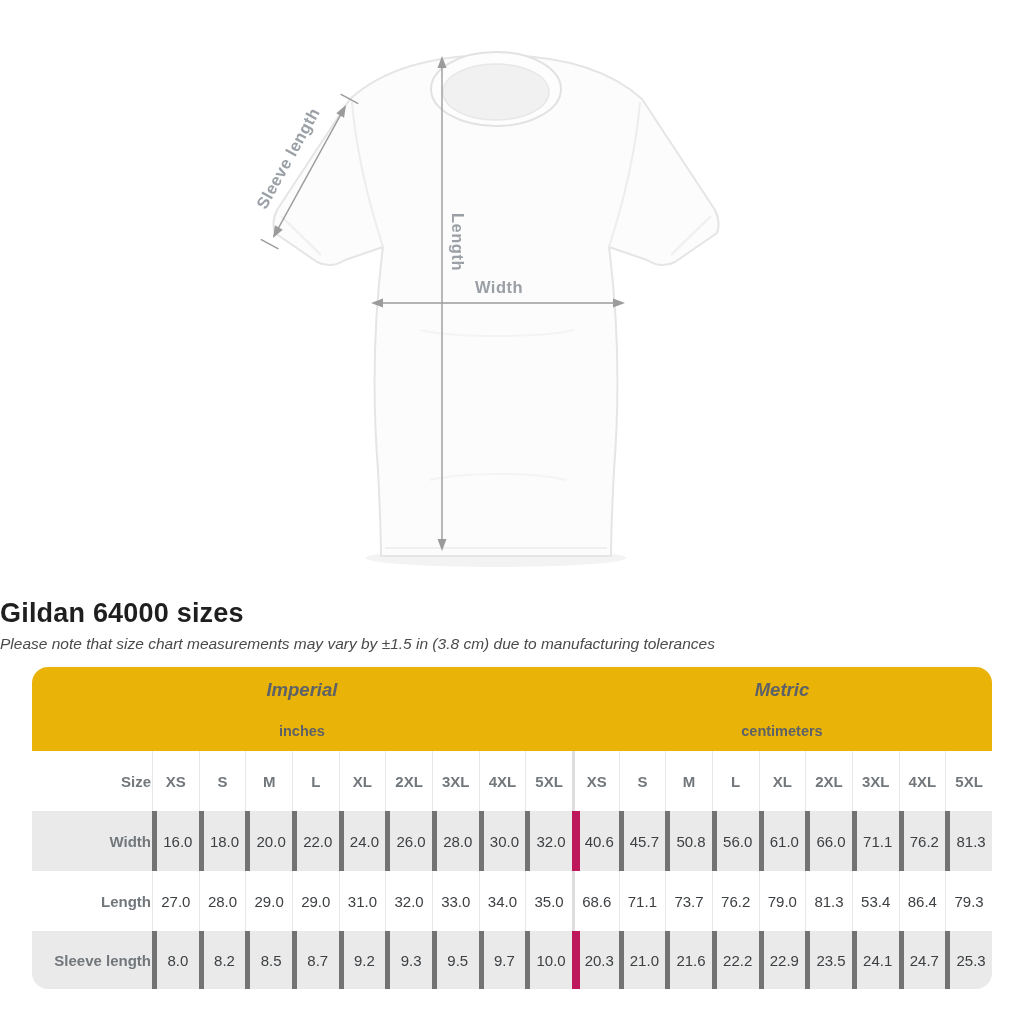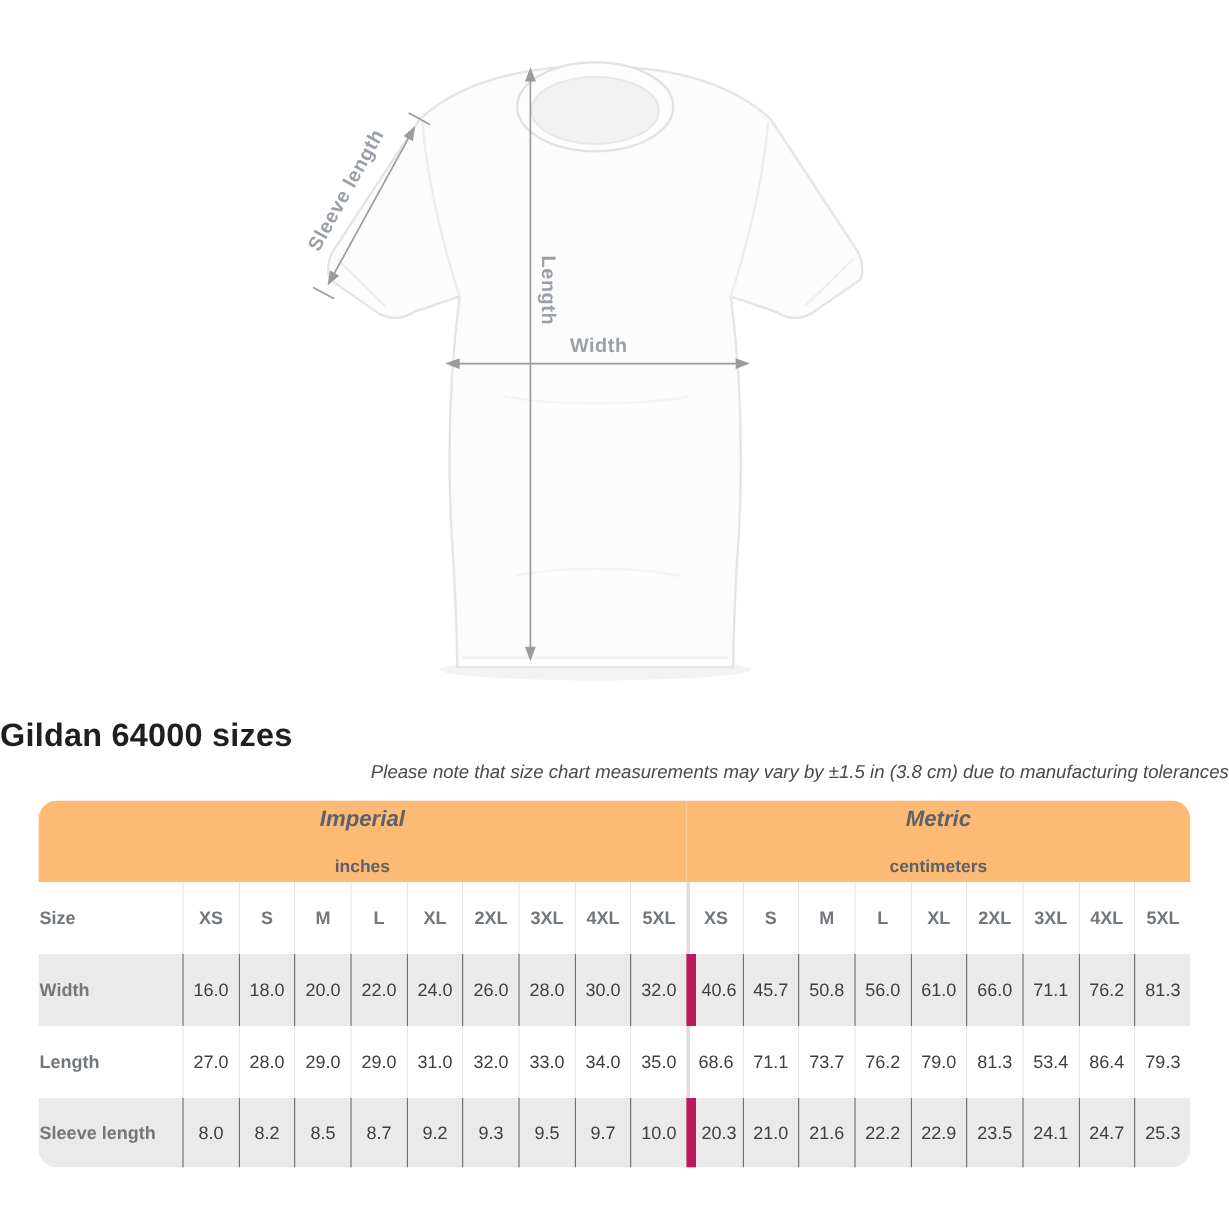--- a/index.html
+++ b/index.html
@@ -3,40 +3,40 @@
 <meta charset="utf-8">
 <style>
   html,body{margin:0;padding:0;background:#ffffff;}
   body{width:1024px;height:1024px;font-family:"Liberation Sans",sans-serif;overflow:hidden;}
   .page{width:1024px;height:1024px;background:#fff;}
 
   .shirt-area{position:relative;width:1024px;height:582px;}
   .shirt-area svg{display:block;}
 
   .title{margin:16px 0 6px;text-align:left;font-size:27px;font-weight:bold;color:#1f1f1f;letter-spacing:.2px;}
-  .note{margin:0 0 14px;text-align:right;font-style:italic;font-size:15.5px;color:#4a4a4a;}
+  .note{margin:0 0 14px;text-align:left;font-style:italic;font-size:15.5px;color:#4a4a4a;}
 
   .table-wrap{margin:0 32px;border-radius:16px;overflow:hidden;}
   table.size-table{width:100%;border-collapse:separate;border-spacing:0;table-layout:fixed;}
 
-  tr.unit-row th{background:#fdba74;height:68px;vertical-align:middle;padding:0;}
+  tr.unit-row th{background:#eab308;height:84px;vertical-align:middle;padding:0;}
   .unit-name{font-weight:bold;font-style:italic;font-size:18.5px;color:#5d6268;}
   .unit-sub{font-size:14.5px;color:#5d6268;margin-top:22px;}
 
   tr.size-row th{background:#ffffff;height:58px;vertical-align:middle;}
   tr.row-white td, tr.row-white th{background:#ffffff;height:58px;vertical-align:middle;}
   tr.row-gray td, tr.row-gray th{background:#eaeaea;height:58px;vertical-align:middle;}
   tr.row-last td, tr.row-last th{height:56px;}
 
-  th.row-label{font-weight:bold;color:#72777c;font-size:15px;text-align:left;}
+  th.row-label{font-weight:bold;color:#72777c;font-size:15px;text-align:right;}
   th.size-h{font-weight:bold;color:#72777c;font-size:15px;}
   td.val{color:#3d4043;font-size:15px;text-align:center;}
 
   tr.size-row th.sep, tr.row-white td.sep{border-left:1px solid #e6e6e6;}
-  tr.row-gray td.sep{border-left:1px solid #737373;}
+  tr.row-gray td.sep{border-left:5px solid #737373;}
   tr.size-row th.m-start, tr.row-white td.m-start{border-left:3px solid #dedede;}
   tr.row-gray td.m-start{border-left:8px solid #be185d;}
 </style>
 </head>
 <body>
 
 <div class="page">
 
   <div class="shirt-area">
     <svg width="1024" height="582" viewBox="0 0 1024 582">

